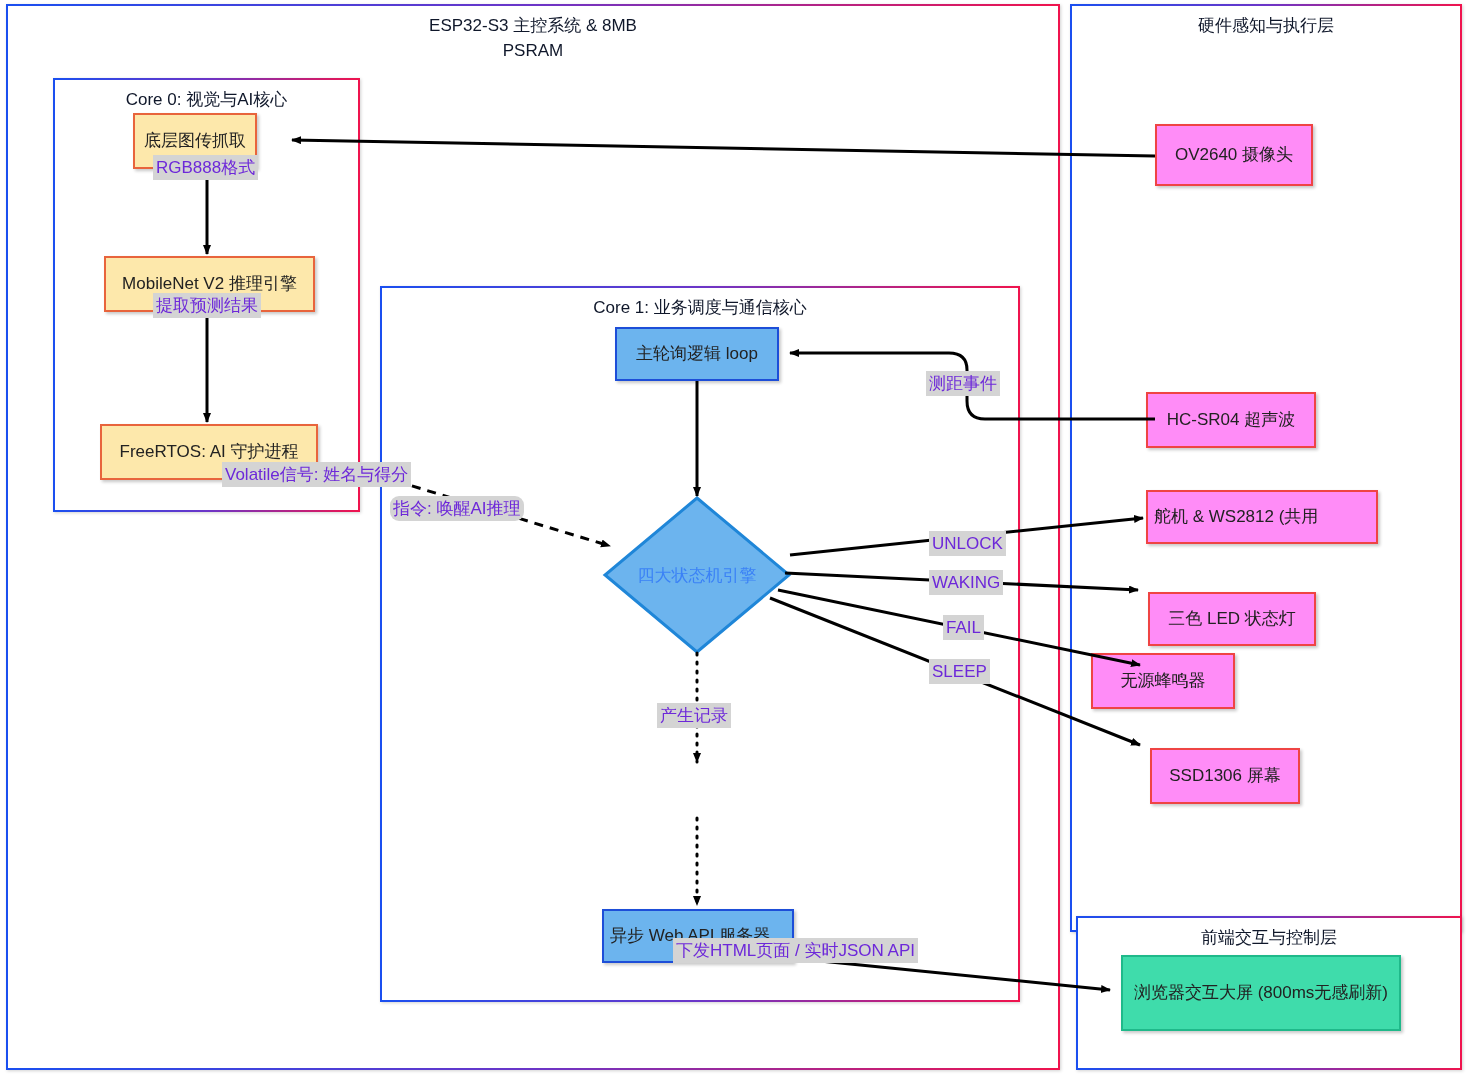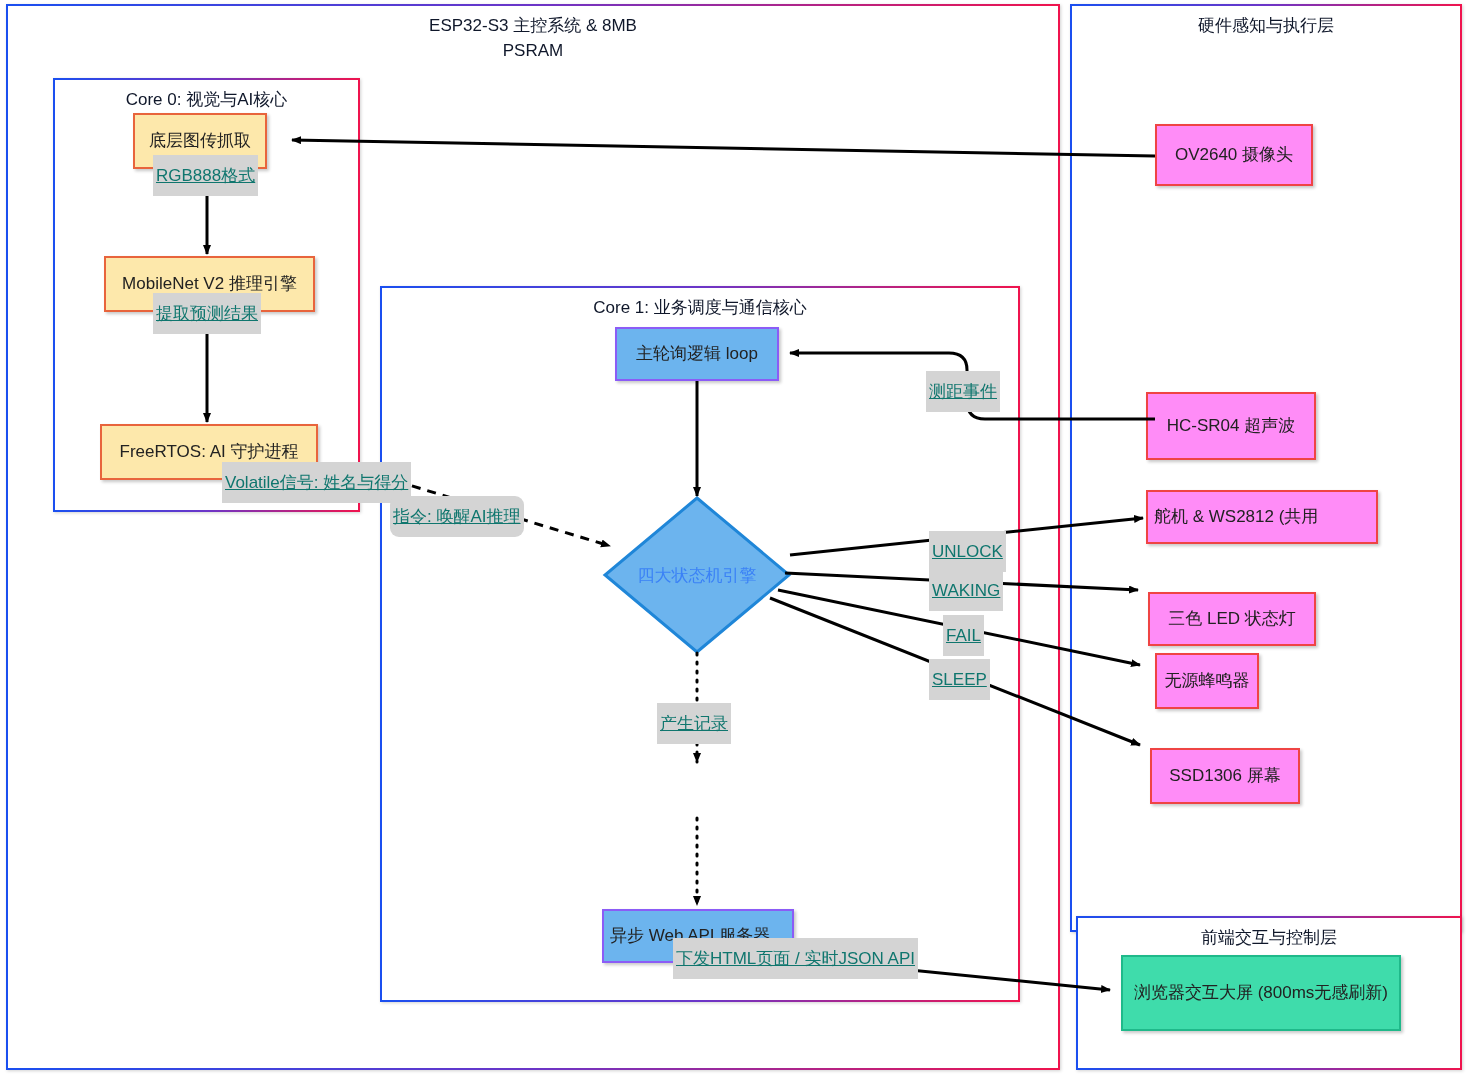--- a/index.html
+++ b/index.html
@@ -54,21 +54,21 @@
     line-height: 1.35;
     box-shadow: 2px 2px 3px rgba(0,0,0,0.22);
     padding: 2px 6px;
   }
   .node.ai {
     background: #fde8ab;
     border: 2px solid #e8643c;
   }
   .node.proc {
     background: #6cb4ee;
-    border: 2px solid #8b5cf6;
+    border: 2px solid #1d4ed8;
   }
   .node.hw {
     background: #ff8cf7;
     border: 2px solid #ef4444;
   }
   .node.front {
     background: #3fdcab;
     border: 2px solid #1fb98a;
   }
   .node.clip {
@@ -95,27 +95,26 @@
     justify-content: center;
     font-size: 17px;
     color: #3b82f6;
     pointer-events: none;
   }
 
   
   .elabel {
     position: absolute;
     background: #d4d4d4;
-    color: #0f766e;
+    color: #6d28d9;
     font-size: 17px;
     line-height: 1.25;
-    padding: 10px 3px;
+    padding: 2px 3px;
     white-space: nowrap;
     z-index: 40;
-    text-decoration: underline;
   }
 
   svg.edges {
     position: absolute;
     left: 0; top: 0;
     width: 1468px;
     height: 1080px;
     overflow: visible;
     z-index: 5;
   }
@@ -183,21 +182,21 @@
 
     <path d="M770,598 L1140,745" stroke="#000000" stroke-width="3" fill="none" marker-end="url(#arrow)"></path>
 
     <path d="M697,653 L697,762" stroke="#000000" stroke-width="3" fill="none" stroke-dasharray="2 7" stroke-linecap="round" marker-end="url(#arrow)"></path>
 
     <path d="M697,818 L697,905" stroke="#000000" stroke-width="3" fill="none" stroke-dasharray="2 7" stroke-linecap="round" marker-end="url(#arrow)"></path>
 
     <path d="M790,958 L1110,990" stroke="#000000" stroke-width="3" fill="none" marker-end="url(#arrow)"></path>
   </svg>
 
-  <div class="node ai" style="left:133px; top:113px; width:134px; height:56px;">
+  <div class="node ai" style="left:133px; top:113px; width:124px; height:56px;">
     <span>底层图传抓取</span>
   </div>
 
   <div class="node ai" style="left:104px; top:256px; width:211px; height:56px;">
     <span>MobileNet V2 推理引擎</span>
   </div>
 
   <div class="node ai" style="left:100px; top:424px; width:218px; height:56px;">
     <span>FreeRTOS: AI 守护进程</span>
   </div>
@@ -215,33 +214,33 @@
 
 
   <div class="node proc clip" style="left:602px; top:909px; width:192px; height:54px;">
     <span>异步 Web API 服务器</span>
   </div>
 
   <div class="node hw" style="left:1155px; top:124px; width:158px; height:62px;">
     <span>OV2640 摄像头</span>
   </div>
 
-  <div class="node hw" style="left:1146px; top:392px; width:170px; height:68px;">
+  <div class="node hw" style="left:1146px; top:392px; width:170px; height:56px;">
     <span>HC-SR04 超声波</span>
   </div>
 
   <div class="node hw clip" style="left:1146px; top:490px; width:232px; height:54px;">
     <span>舵机 &amp; WS2812 (共用</span>
   </div>
 
   <div class="node hw" style="left:1148px; top:592px; width:168px; height:54px;">
     <span>三色 LED 状态灯</span>
   </div>
 
-  <div class="node hw" style="left:1155px; top:653px; width:104px; height:56px;">
+  <div class="node hw" style="left:1091px; top:653px; width:144px; height:56px;">
     <span>无源蜂鸣器</span>
   </div>
 
   <div class="node hw" style="left:1150px; top:748px; width:150px; height:56px;">
     <span>SSD1306 屏幕</span>
   </div>
 
   <div class="node front" style="left:1121px; top:955px; width:280px; height:76px;">
     <span>浏览器交互大屏 (800ms无感刷新)</span>
   </div>

